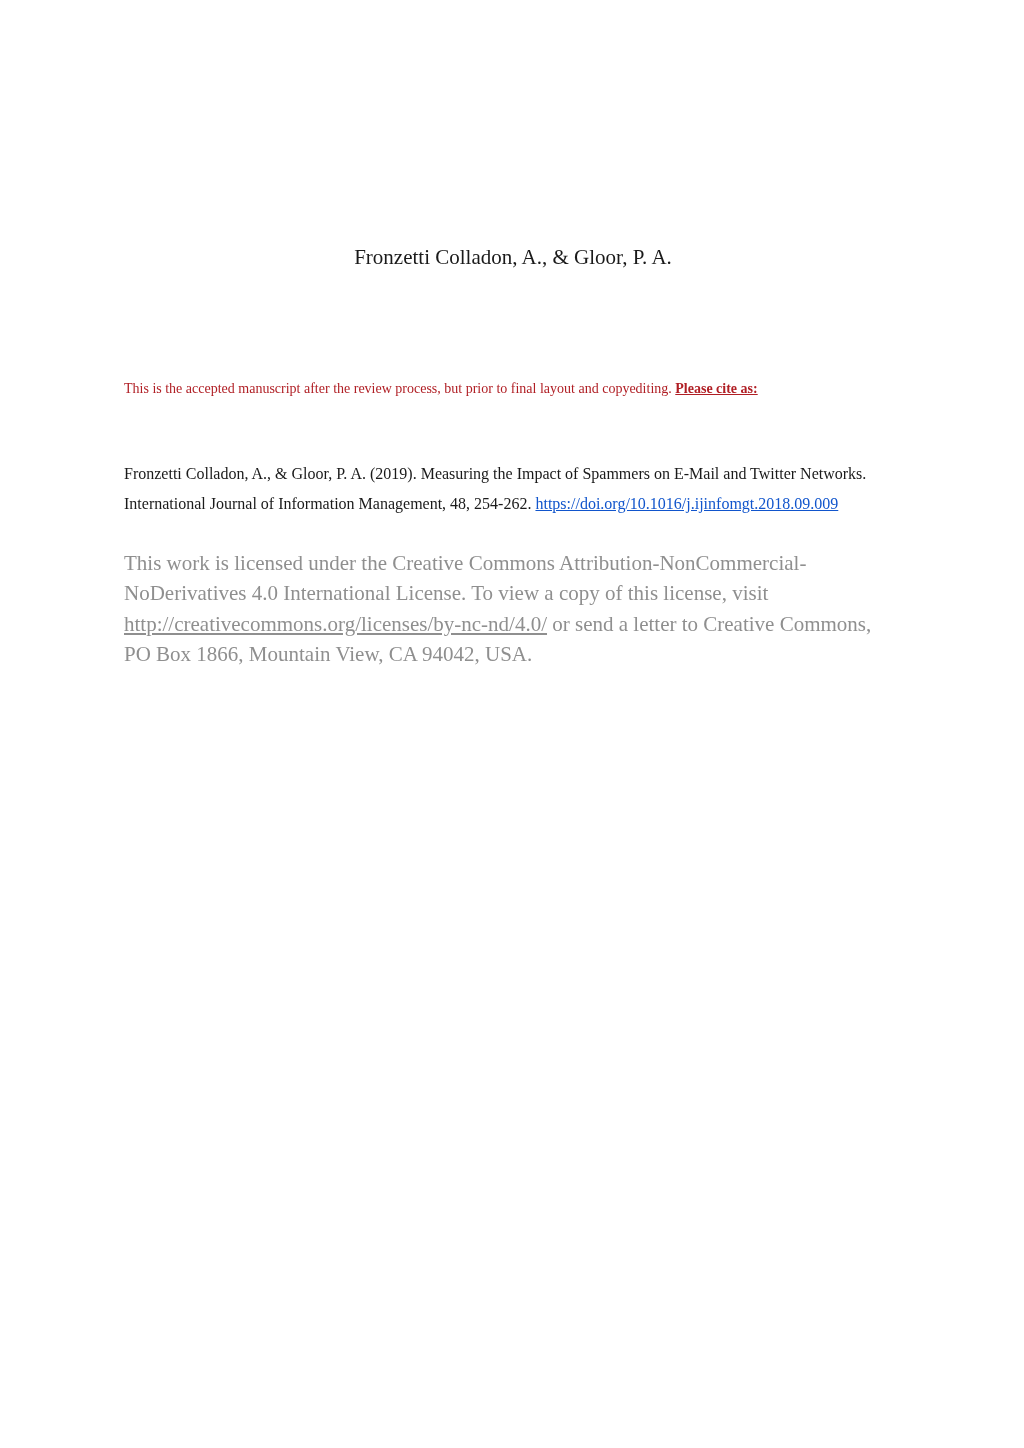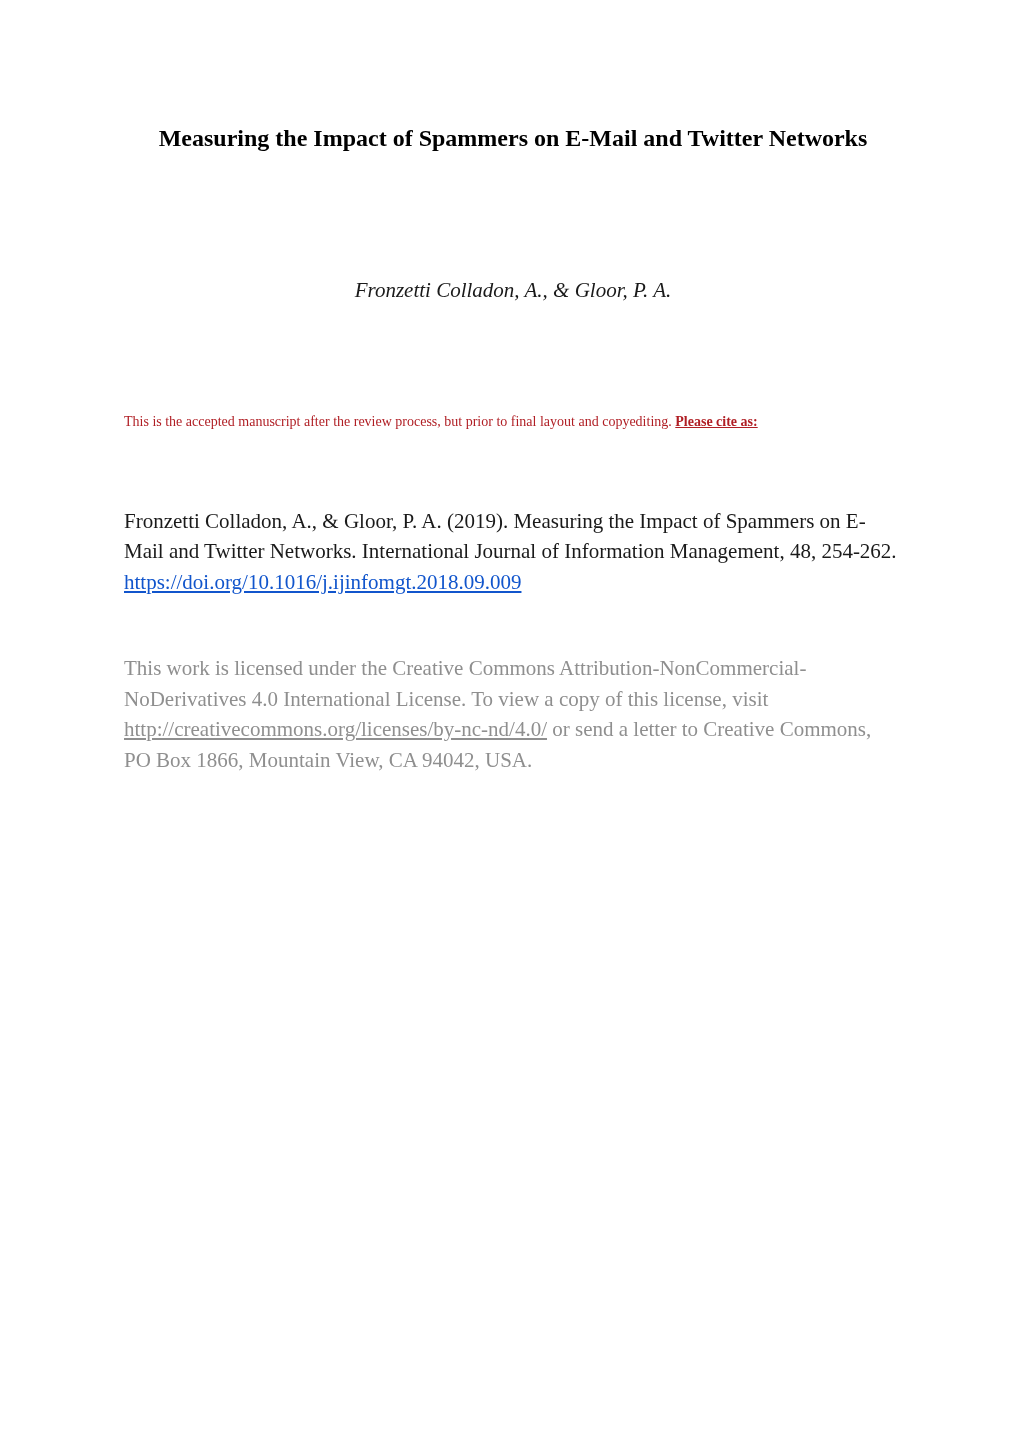--- a/index.html
+++ b/index.html
@@ -27,61 +27,59 @@
     font-weight: bold;
     text-align: center;
     color: #000000;
   }
   .authors {
     margin: 120px 0 0 0;
     font-size: 21px;
     line-height: 31px;
     text-align: center;
     color: #1a1a1a;
-    font-style: italic;
   }
   .notice {
     margin: 100px 0 0 0;
     font-size: 14px;
     line-height: 31.5px;
     color: var(--notice-color, #b22222);
   }
   .cite-as {
     font-weight: bold;
     text-decoration: underline;
   }
   .citation {
-    margin: 68px 0 0 0;
-    font-size: 21px;
+    margin: 54px 0 0 0;
+    font-size: 16px;
     line-height: 30.5px;
     color: #1a1a1a;
   }
   .doi-link {
     color: var(--link-color, #1155cc);
     text-decoration: underline;
     cursor: pointer;
   }
   .license {
-    margin: 56px 0 0 0;
+    margin: 28px 0 0 0;
     font-size: 21px;
     line-height: 30.5px;
     color: var(--license-color, #8f8f8f);
   }
   .license-link {
     color: var(--license-color, #8f8f8f);
     text-decoration: underline;
     cursor: pointer;
   }
 </style>
 </head>
 <body>
 
 <div class="page">
 
-  <h1 class="title">Measuring the Impact of Spammers on E-Mail and Twitter Networks</h1>
 
   <p class="authors">Fronzetti Colladon, A., &amp; Gloor, P. A.</p>
 
   <p class="notice"><span>This is the accepted manuscript after the review process, but prior to final layout and copyediting. </span><span class="cite-as">Please cite as:</span></p>
 
   <p class="citation"><span>Fronzetti Colladon, A., &amp; Gloor, P. A. (2019). Measuring the Impact of Spammers on E-Mail and Twitter Networks. International Journal of Information Management, 48, 254-262.</span>
     <a class="doi-link">https://doi.org/10.1016/j.ijinfomgt.2018.09.009</a></p>
 
   <p class="license"><span>This work is licensed under the Creative Commons Attribution-NonCommercial-NoDerivatives 4.0 International License. To view a copy of this license, visit </span><a class="license-link">http://creativecommons.org/licenses/by-nc-nd/4.0/</a><span> or send a letter to Creative Commons, PO Box 1866, Mountain View, CA 94042, USA.</span></p>
 

